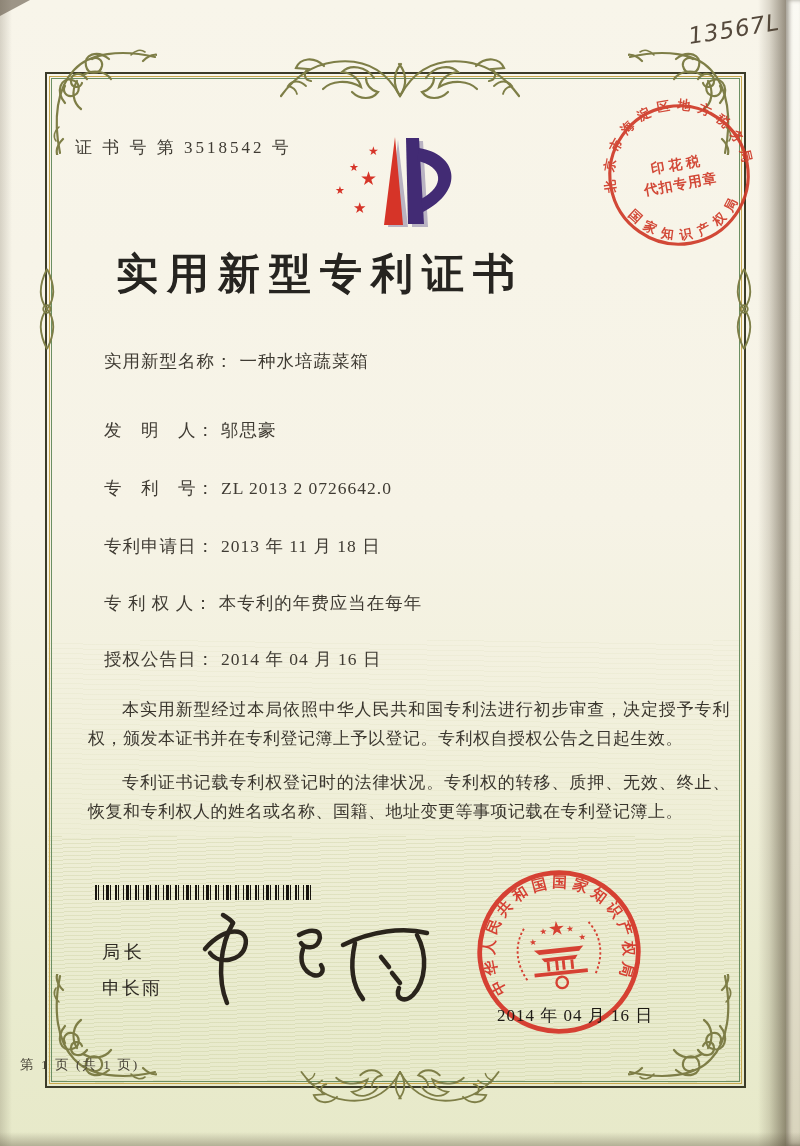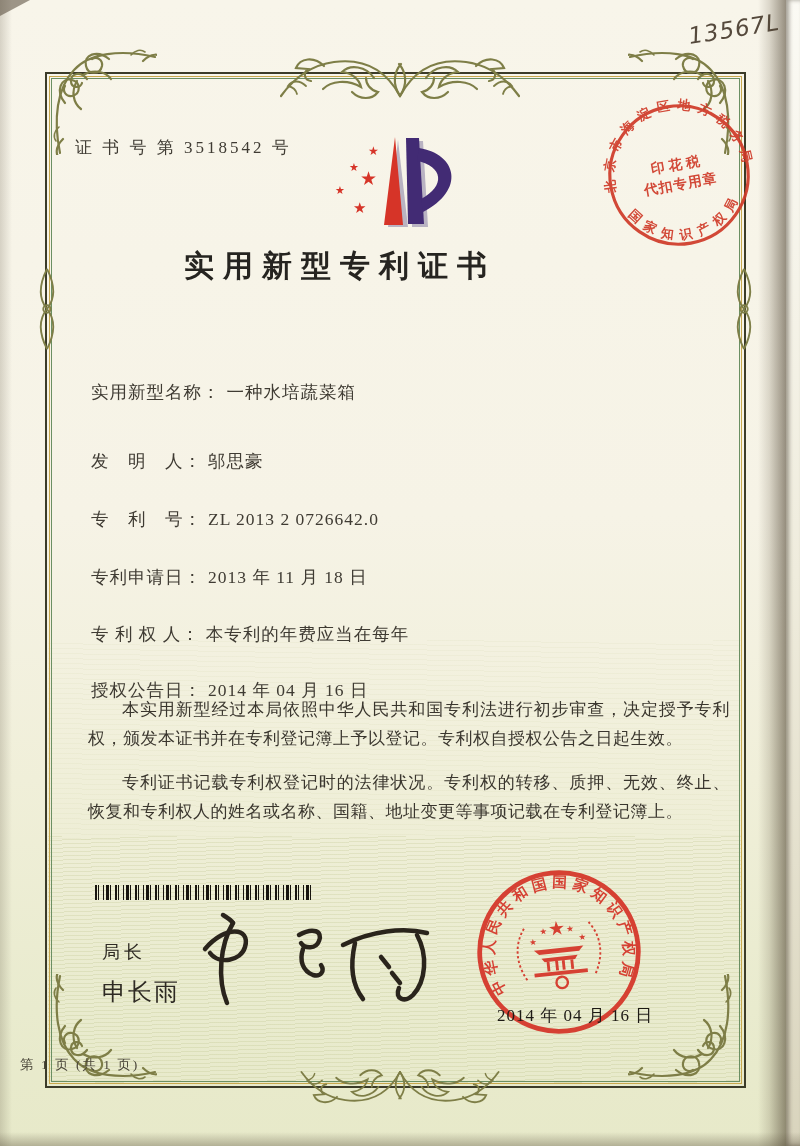--- a/index.html
+++ b/index.html
@@ -23,31 +23,31 @@
   .waves2{left:48px;top:640px;width:694px;height:200px;opacity:.25;
     background:repeating-linear-gradient(181deg,rgba(150,160,80,0.22) 0px,rgba(150,160,80,0.22) 1px,rgba(0,0,0,0) 1px,rgba(0,0,0,0) 5px);}
   
   .frame{left:45px;top:72px;width:697px;height:1012px;border:2px solid #3b3b28;}
   .frame-gold{position:absolute;left:2px;top:2px;right:2px;bottom:2px;border:1px solid #c8a84d;}
   .frame-green{position:absolute;left:1px;top:1px;right:1px;bottom:1px;border:1px solid #6b8f63;}
   
   .cert-no{left:75px;top:136px;font-size:17px;letter-spacing:3px;color:#3f3b33;}
   .handwritten{left:688px;top:16px;font-size:23px;color:#55493c;transform:rotate(-9deg);
     font-family:"DejaVu Sans",sans-serif;font-style:italic;letter-spacing:1px;}
-  .title{left:0;top:246px;width:640px;text-align:center;font-size:30px;font-weight:600;
-    letter-spacing:9px;color:#262420;padding-left:20px;}
-  .field-row{left:91px;width:640px;font-size:17.5px;color:#3f3b33;letter-spacing:1px;margin-top:31px;}
+  .title{left:0;top:246px;width:640px;text-align:center;font-size:42px;font-weight:600;
+    letter-spacing:9px;color:#262420;}
+  .field-row{left:104px;width:640px;font-size:17.5px;color:#3f3b33;letter-spacing:1px;}
   .field-row .lbl{margin-right:6px;}
   .body-text{left:88px;top:680px;width:642px;font-size:17px;line-height:28.5px;
     color:#3a362e;text-align:justify;letter-spacing:.5px;}
   .body-text p{margin:16px 0 1px 0;text-indent:2em;}
   .barcode{left:95px;top:885px;width:218px;height:15px;
     background:repeating-linear-gradient(90deg,#18150f 0 2px,rgba(0,0,0,0) 2px 3px,#18150f 3px 4px,rgba(0,0,0,0) 4px 8px,#18150f 8px 9px,rgba(0,0,0,0) 9px 11px,#18150f 11px 14px,rgba(0,0,0,0) 14px 15px,#18150f 15px 16px,rgba(0,0,0,0) 16px 20px);}
   .signoff-title{left:102px;top:940px;font-size:18px;letter-spacing:4px;color:#2e2a23;}
-  .signoff-name{left:102px;top:976px;font-size:24px;letter-spacing:2px;color:#2e2a23;}
+  .signoff-name{left:102px;top:976px;font-size:18px;letter-spacing:2px;color:#2e2a23;}
   .seal-date{left:497px;top:1004px;font-size:17px;color:#1d1a15;letter-spacing:1px;z-index:6;}
   .footer{left:20px;top:1056px;width:760px;text-align:left;font-size:13.5px;color:#4a463a;letter-spacing:2px;}
   svg{display:block;}
 </style>
 </head>
 <body>
 
 <div id="page">
 
   <svg width="0" height="0" style="position:absolute" aria-hidden="true">

